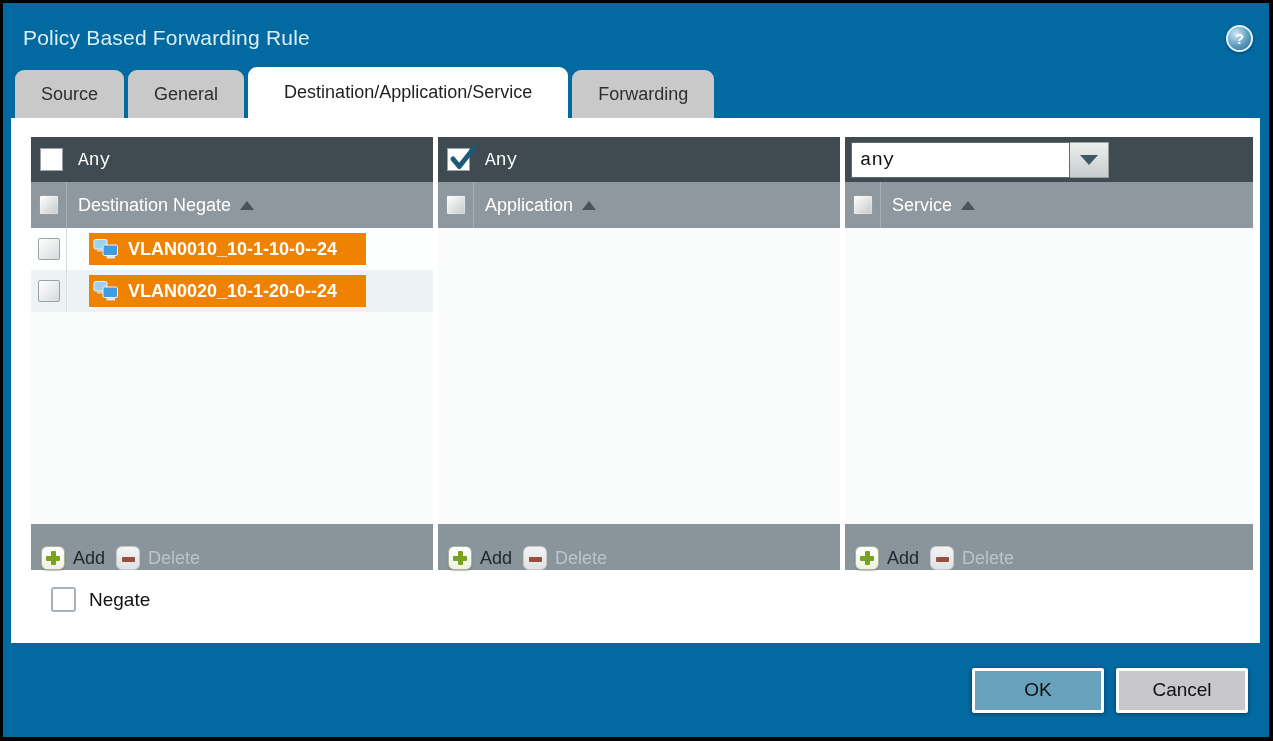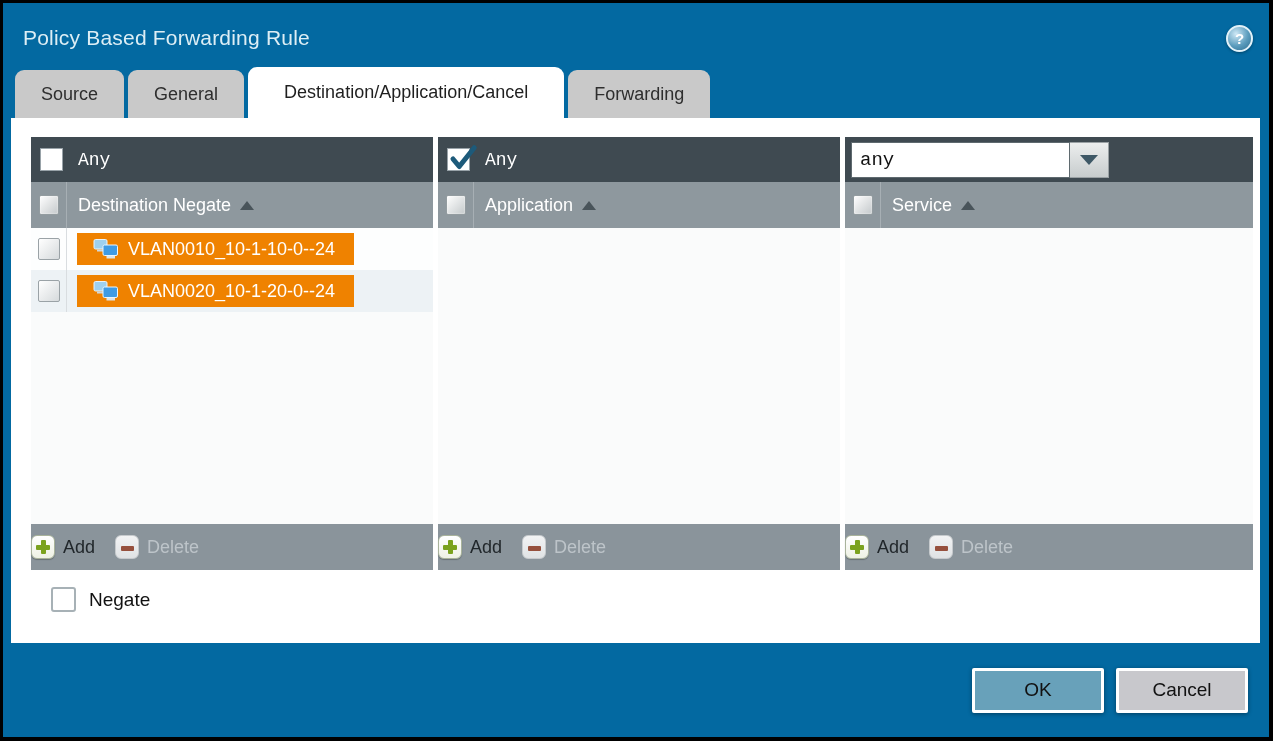--- a/index.html
+++ b/index.html
@@ -157,34 +157,36 @@
     border-right:1px solid #d9dde0;
   }
   .cb-row {
     width:22px; height:22px;
     border-radius:2px;
     background:linear-gradient(135deg,#ffffff,#d6dadc);
     border:1px solid #9aa2a6;
     cursor:pointer;
   }
   .chip {
-    margin-left:10px;
+    margin-left:22px;
     width:277px; height:32px;
     background:#ef8200;
     display:flex; align-items:center; gap:9px;
-    padding-left:16px;
+    padding-left:4px;
     color:#fff; font-size:18px;
     cursor:pointer;
     white-space:nowrap;
+    font-weight:bold;
   }
   
   .panel-footer {
     height:46px; flex:0 0 46px;
     background:#8a949b;
-    display:flex; align-items:center; gap:20px;
+    display:flex; align-items:flex-end; gap:11px;
+    padding-left:10px;
   }
   .bar-btn { display:flex; align-items:center; gap:8px; cursor:pointer; font-size:18px; }
   .bar-btn.add { color:#21272b; }
   .bar-btn.delete { color:#bdc4c9; cursor:default; }
   .icon-plus {
     position:relative; width:24px; height:24px; border-radius:6px;
     background:linear-gradient(#ffffff,#eef1e4);
     border:1px solid #a9b39b;
     box-shadow:0 1px 1px rgba(0,0,0,0.25);
   }
@@ -244,21 +246,21 @@
 <div class="frame">
 
   <div class="titlebar">
     <div class="title">Policy Based Forwarding Rule</div>
     <div class="help-icon">?</div>
   </div>
 
   <div class="tabs">
     <div class="tab">Source</div>
     <div class="tab">General</div>
-    <div class="tab active">Destination/Application/Cancel</div>
+    <div class="tab active">Destination/Application/Service</div>
     <div class="tab">Forwarding</div>
   </div>
 
   <div class="content">
     <div class="panels">
 
       <div class="panel">
         <div class="panel-top">
           <div class="cb-big"></div>
           <span class="any-label">Any</span>

